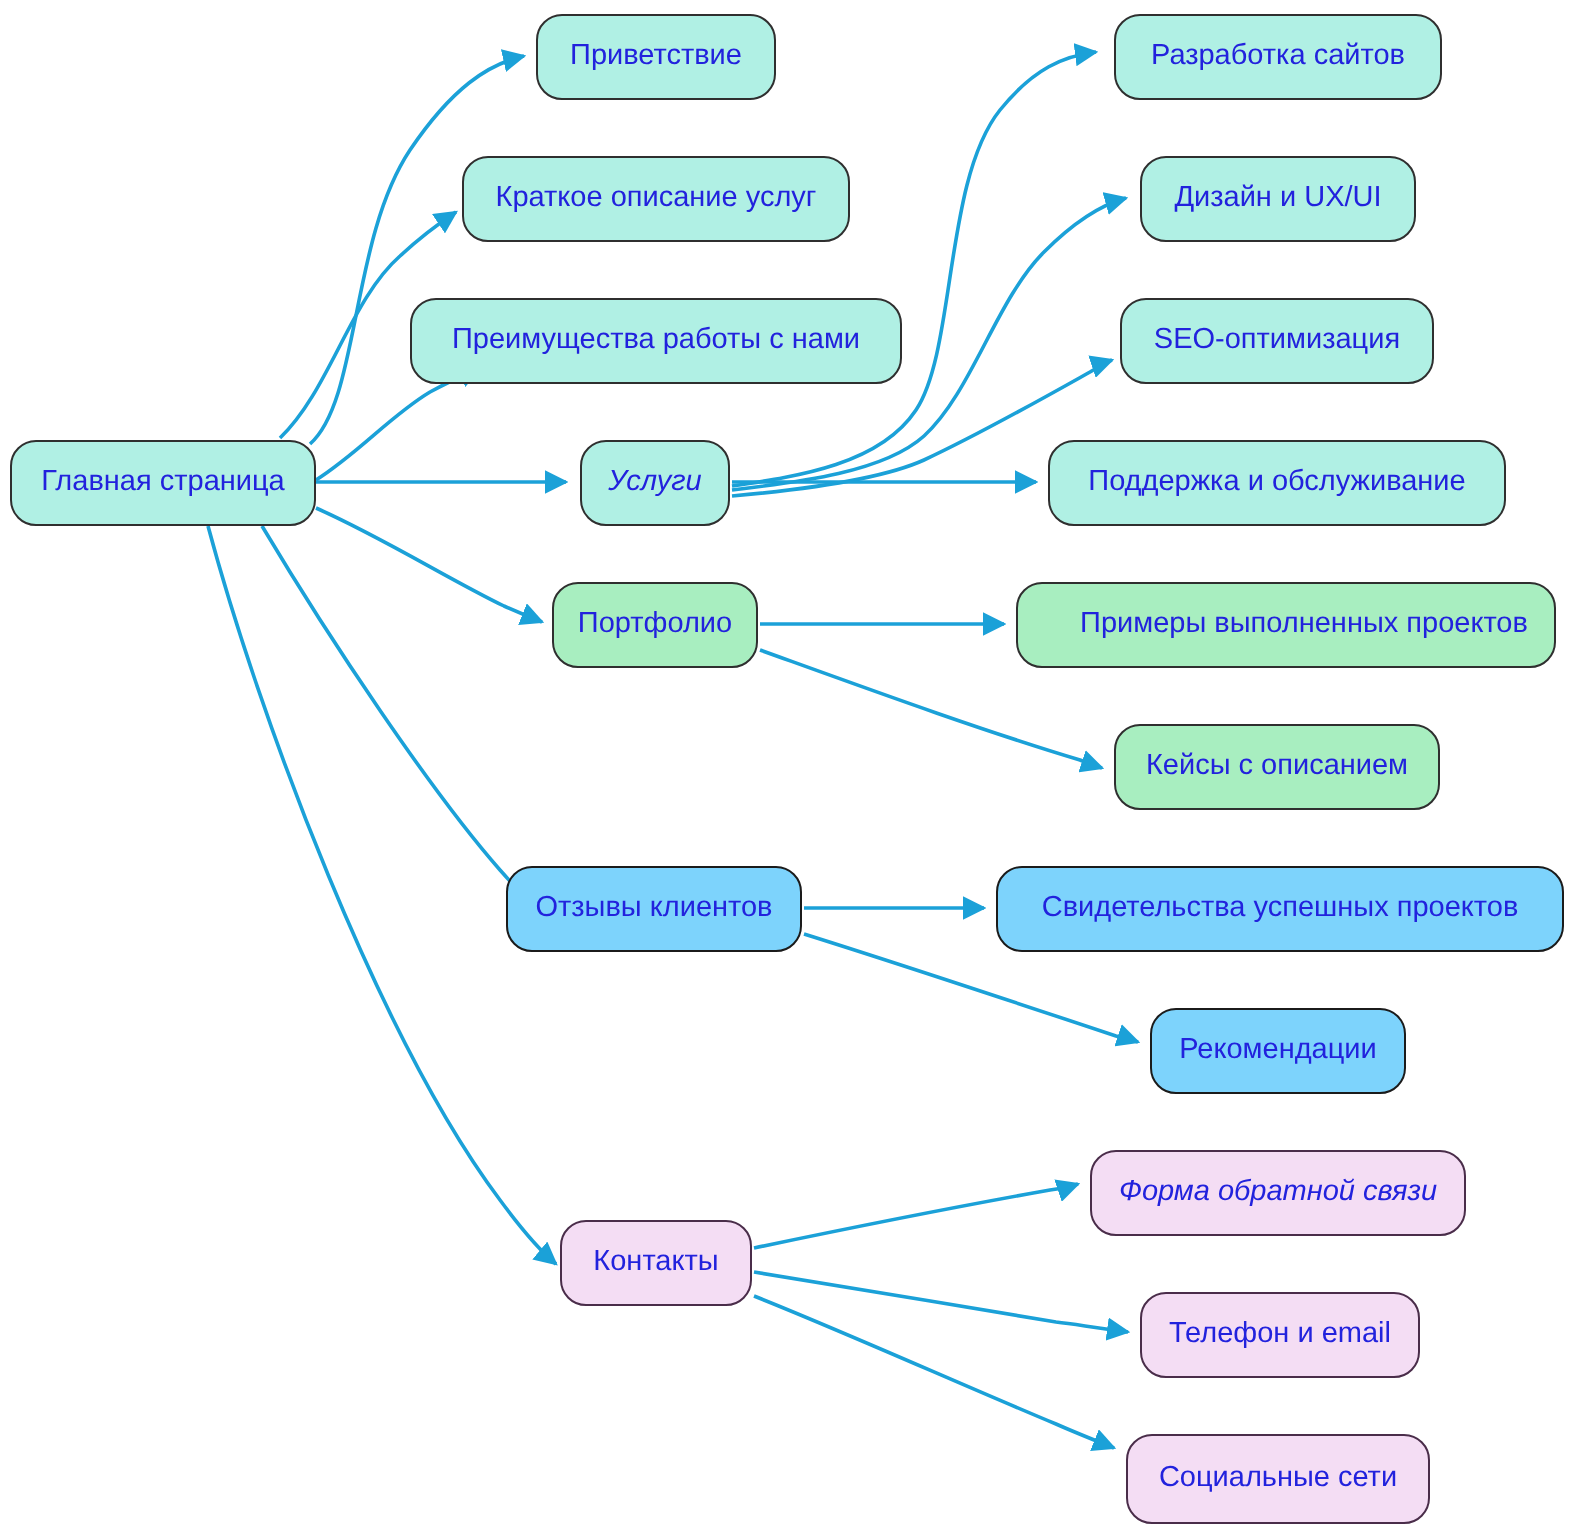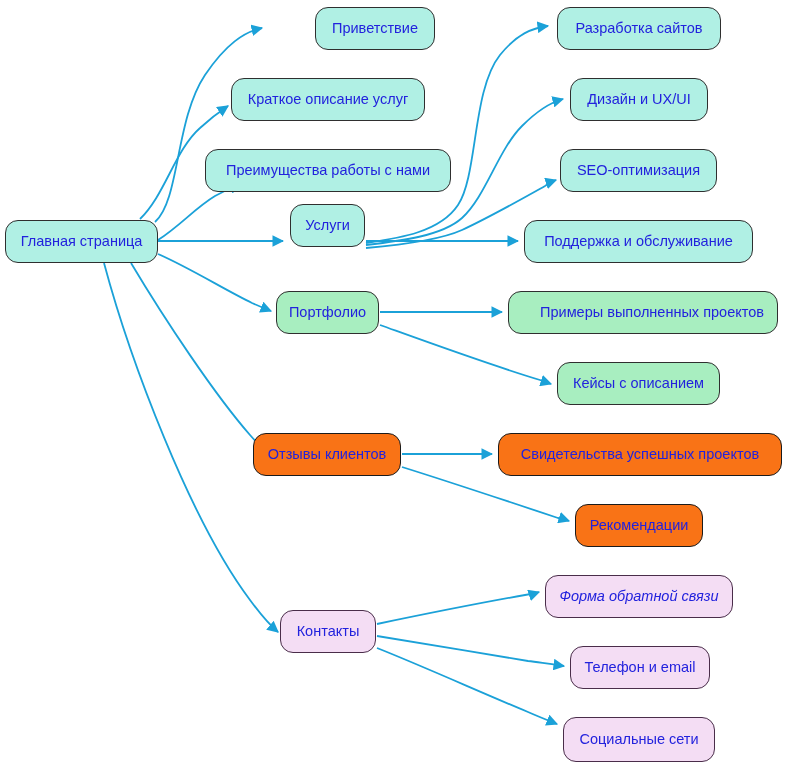--- a/index.html
+++ b/index.html
@@ -35,21 +35,21 @@
     line-height: 1;
     color: #2222dd;
     white-space: nowrap;
     padding: 0 14px;
   }
   .node-label {
     pointer-events: none;
   }
   .fill-cyan  { background: #b0f0e4; border-color: #2f2f2f; }
   .fill-green { background: #a8eec0; border-color: #2f2f2f; }
-  .fill-turq  { background: #f97316; border-color: #1b1b1b; justify-content: center; }
+  .fill-turq  { background: #7dd3fc; border-color: #1b1b1b; justify-content: center; }
   .fill-pink  { background: #f4ddf4; border-color: #4a2d4a; }
 </style>
 </head>
 <body>
 
 <div id="canvas">
 
   <svg id="edge-layer" viewBox="0 0 786 768" xmlns="http://www.w3.org/2000/svg">
     <defs>
       <marker id="arrow" viewBox="0 0 10 10" refX="9" refY="5" markerWidth="6.5" markerHeight="6.5" orient="auto-start-reverse">
@@ -75,30 +75,30 @@
         <path d="M 377,624 C 420,615 480,603 525,595 C 532,594 536,593 539,592" fill="none" stroke="#1ba1d8" stroke-width="1.8" marker-end="url(#arrow)"></path>
         <path d="M 377,636 C 420,643 480,653 528,661 C 537,662 542,663 564,666" fill="none" stroke="#1ba1d8" stroke-width="1.8" marker-end="url(#arrow)"></path>
         <path d="M 377,648 C 420,665 480,692 528,712 C 537,716 542,718 557,724" fill="none" stroke="#1ba1d8" stroke-width="1.8" marker-end="url(#arrow)"></path>
       </g>
   </svg>
 
   <div id="node-group">
       <div class="node fill-cyan" style="left: 5px; top: 220px; width: 153px; height: 43px;">
         <span class="node-label">Главная страница</span>
       </div>
-      <div class="node fill-cyan" style="left: 268px; top: 7px; width: 120px; height: 43px; margin-left: 47px;">
+      <div class="node fill-cyan" style="left: 268px; top: 7px; width: 120px; height: 43px;">
         <span class="node-label">Приветствие</span>
       </div>
       <div class="node fill-cyan" style="left: 231px; top: 78px; width: 194px; height: 43px;">
         <span class="node-label">Краткое описание услуг</span>
       </div>
       <div class="node fill-cyan" style="left: 205px; top: 149px; width: 246px; height: 43px;">
         <span class="node-label">Преимущества работы с нами</span>
       </div>
-      <div class="node fill-cyan" style="left: 290px; top: 204px; width: 75px; height: 43px;">
+      <div class="node fill-cyan" style="left: 290px; top: 220px; width: 75px; height: 43px; font-style: italic;">
         <span class="node-label">Услуги</span>
       </div>
       <div class="node fill-cyan" style="left: 557px; top: 7px; width: 164px; height: 43px;">
         <span class="node-label">Разработка сайтов</span>
       </div>
       <div class="node fill-cyan" style="left: 570px; top: 78px; width: 138px; height: 43px;">
         <span class="node-label">Дизайн и UX/UI</span>
       </div>
       <div class="node fill-cyan" style="left: 560px; top: 149px; width: 157px; height: 43px;">
         <span class="node-label">SEO-оптимизация</span>

